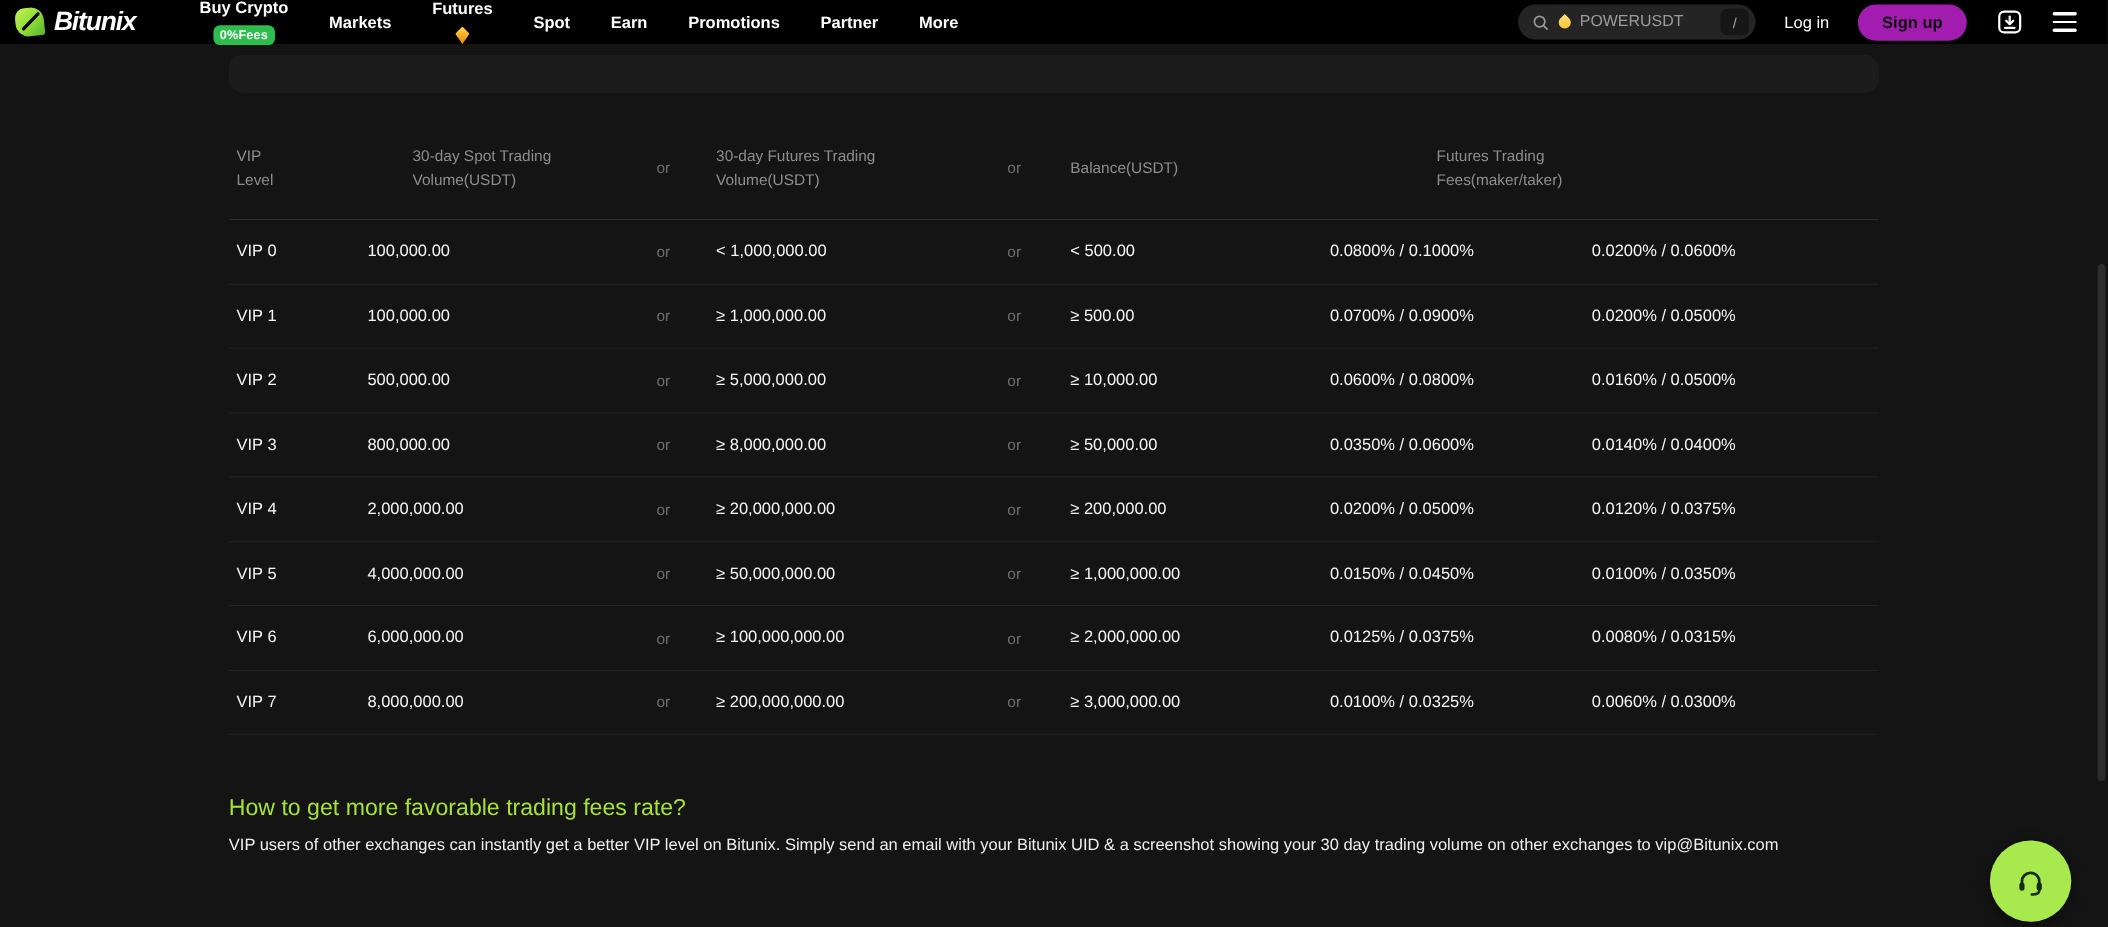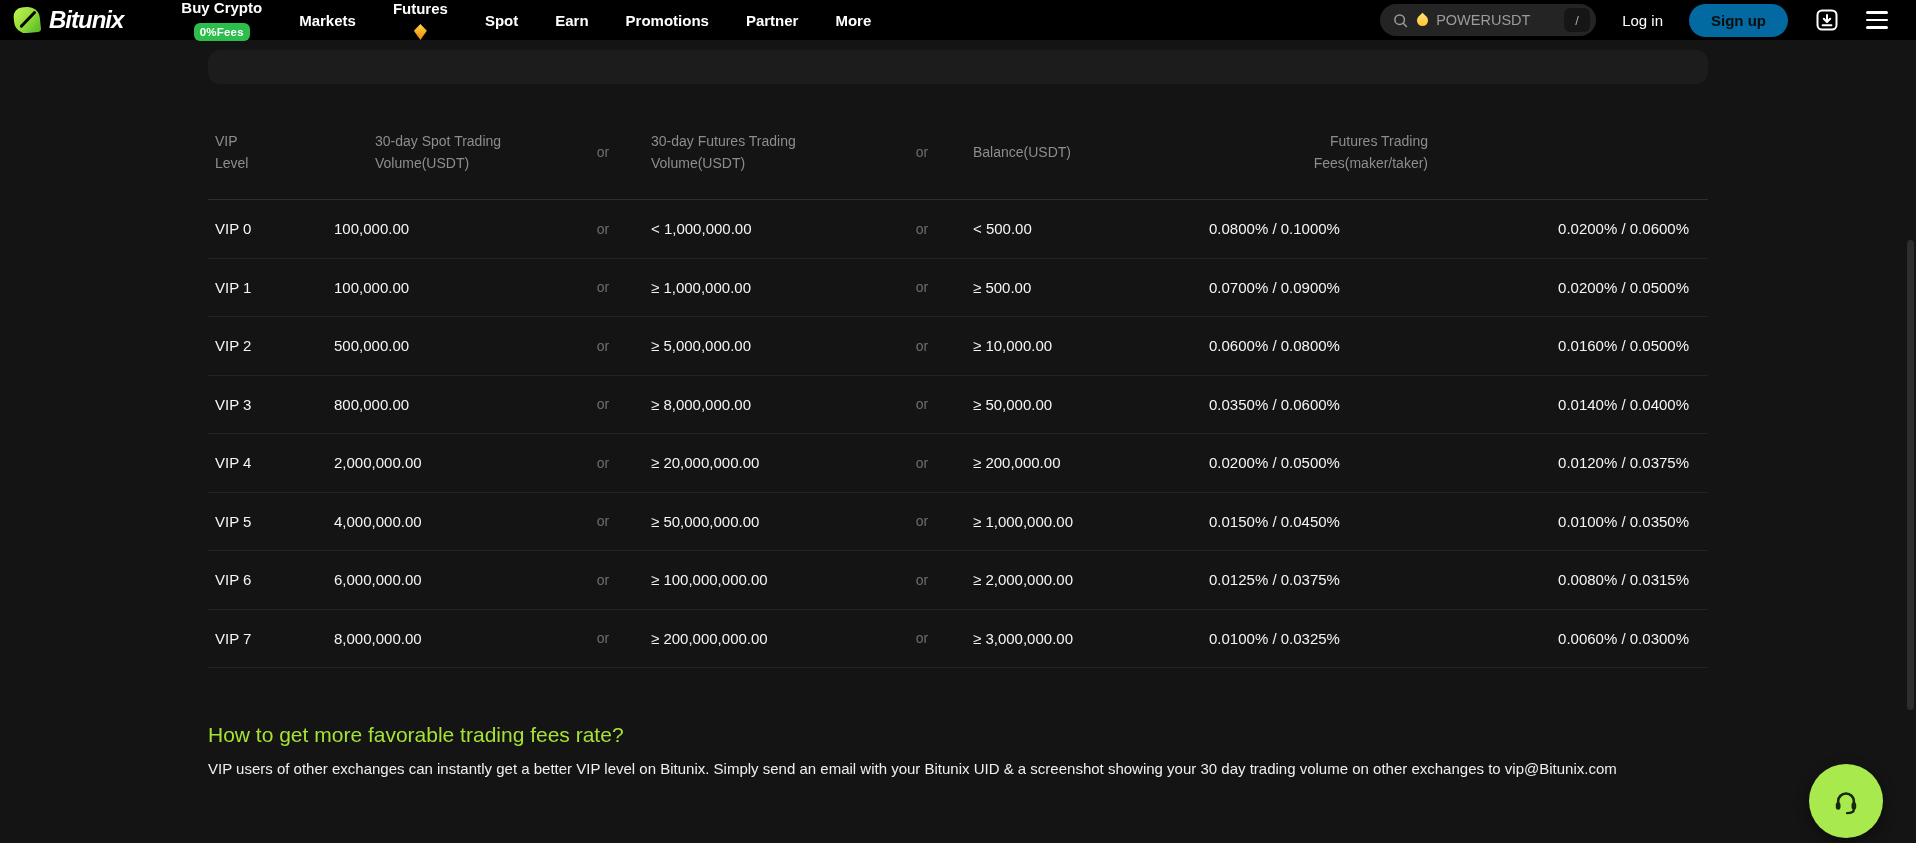--- a/index.html
+++ b/index.html
@@ -63,21 +63,21 @@
     transform: rotate(45deg);
   }
   .search-text { color: #9b9b9b; font-size: 14.5px; flex: 1 1 auto; white-space: nowrap; overflow: hidden; }
   .slash-key {
     width: 26px; height: 24px; background: #161616; border-radius: 6px;
     color: #a8a8a8; font-size: 13px;
     display: flex; align-items: center; justify-content: center; flex: 0 0 auto;
   }
   .login { font-size: 15px; font-weight: 400; color: #fff; cursor: pointer; white-space: nowrap; }
   .signup {
-    background: #0369a1; color: #0c0c0c;
+    background: #a21caf; color: #0c0c0c;
     font-size: 15px; font-weight: 700;
     border: none; border-radius: 17px;
     padding: 8px 22px; cursor: pointer; white-space: nowrap;
   }
   .icon-btn { background: none; border: none; cursor: pointer; display: flex; align-items: center; }
   .burger { display: flex; flex-direction: column; gap: 5px; }
   .burger span { display: block; width: 22px; height: 2.5px; background: #fff; border-radius: 2px; }
 
   
   .main { position: relative; width: 1916px; height: 803px; background: #141414; }
@@ -101,21 +101,21 @@
   .trow {
     height: 58.5px;
     border-bottom: 1px solid #232323;
     font-size: 15px; color: #f5f5f5;
   }
   .c1 { padding-left: 7px; }
   .c2 { padding-left: 7px; }
   .c4 { padding-left: 33px; }
   .c6 { padding-left: 36px; }
   .c7 { padding-left: 42px; }
-  .c8 { padding-right: 19px; text-align: right; }
+  .c8 { padding-right: 19px; }
   .c-or { text-align: center; color: #6e6e6e; font-size: 14px; }
   .hw1 { max-width: 44px; }
   .hw2 { max-width: 150px; margin-left: 41px; }
   .hw4 { max-width: 158px; }
   .hw7 { max-width: 120px; }
   .hw8 { max-width: 122px; margin-left: auto; }
 
   
   .info-heading {
     margin-top: 55px;

